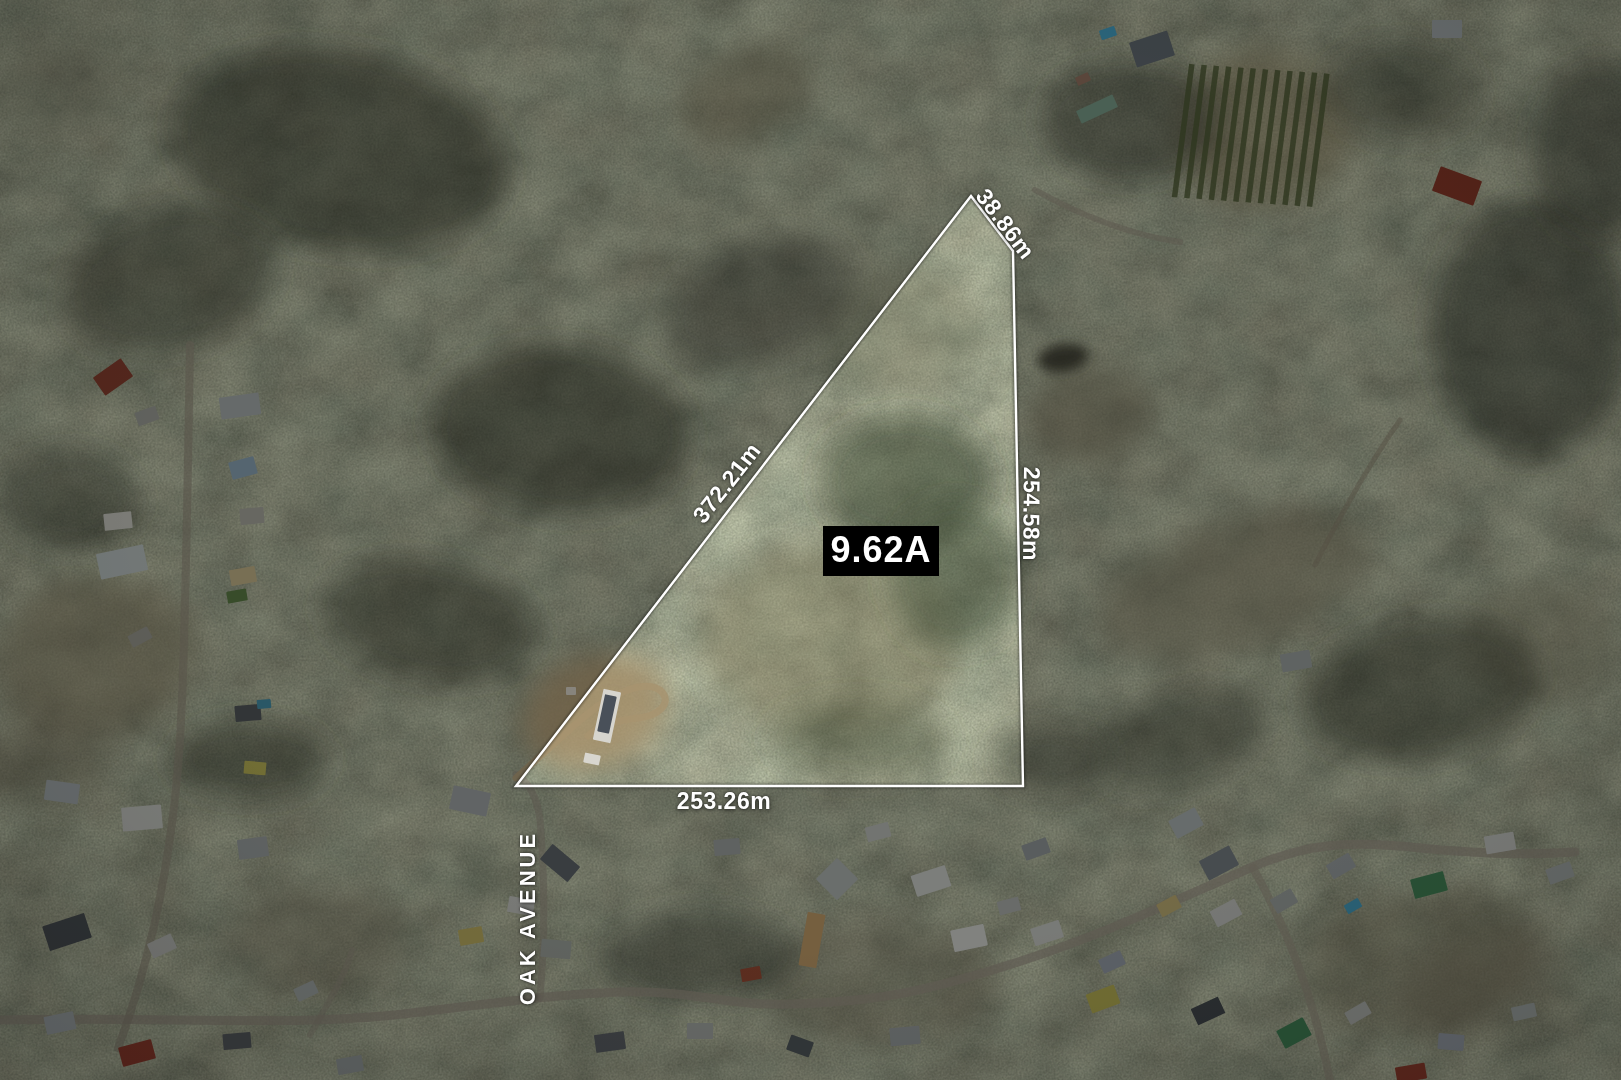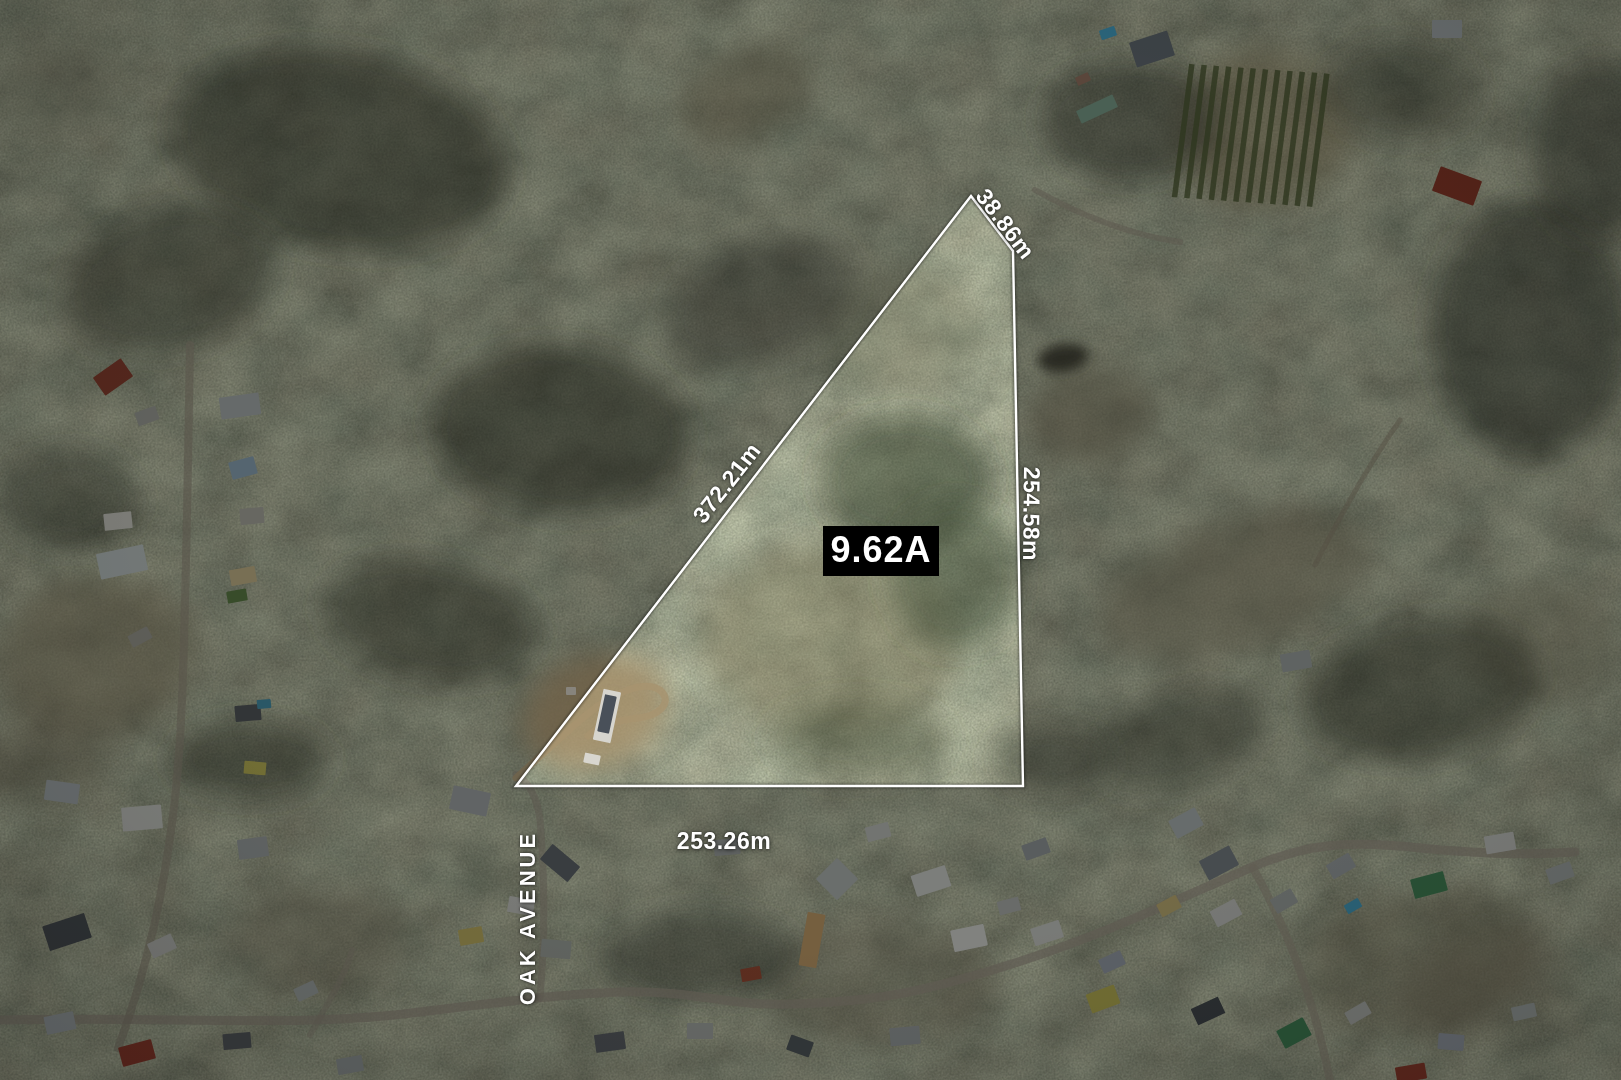--- a/index.html
+++ b/index.html
@@ -10,21 +10,21 @@
   #photo{position:absolute;left:0;top:0;width:1621px;height:1080px;display:block;}
   .dim-label{
     position:absolute;color:#fff;font-weight:700;font-size:23px;letter-spacing:.5px;
     white-space:nowrap;line-height:1;
     text-shadow:0 1px 4px rgba(0,0,0,.65),0 0 2px rgba(0,0,0,.45);
     transform-origin:center;user-select:none;
   }
   #dim-top{left:1005px;top:224px;transform:translate(-50%,-50%) rotate(53deg);}
   #dim-diag{left:727px;top:483px;transform:translate(-50%,-50%) rotate(-52deg);}
   #dim-right{left:1031px;top:514px;transform:translate(-50%,-50%) rotate(90.5deg);}
-  #dim-bottom{left:724px;top:841px;transform:translate(-50%,-50%);}
+  #dim-bottom{left:724px;top:801px;transform:translate(-50%,-50%);}
   #street-label{
     left:528px;top:918px;transform:translate(-50%,-50%) rotate(-90deg);
     font-size:22px;letter-spacing:3px;
   }
   #area-box{
     position:absolute;left:804px;top:526px;width:116px;height:50px;
     background:#000;display:flex;align-items:center;justify-content:center;margin-left:19px;
   }
   #area-box span{
     color:#fff;font-weight:700;font-size:36px;letter-spacing:1px;line-height:1;

